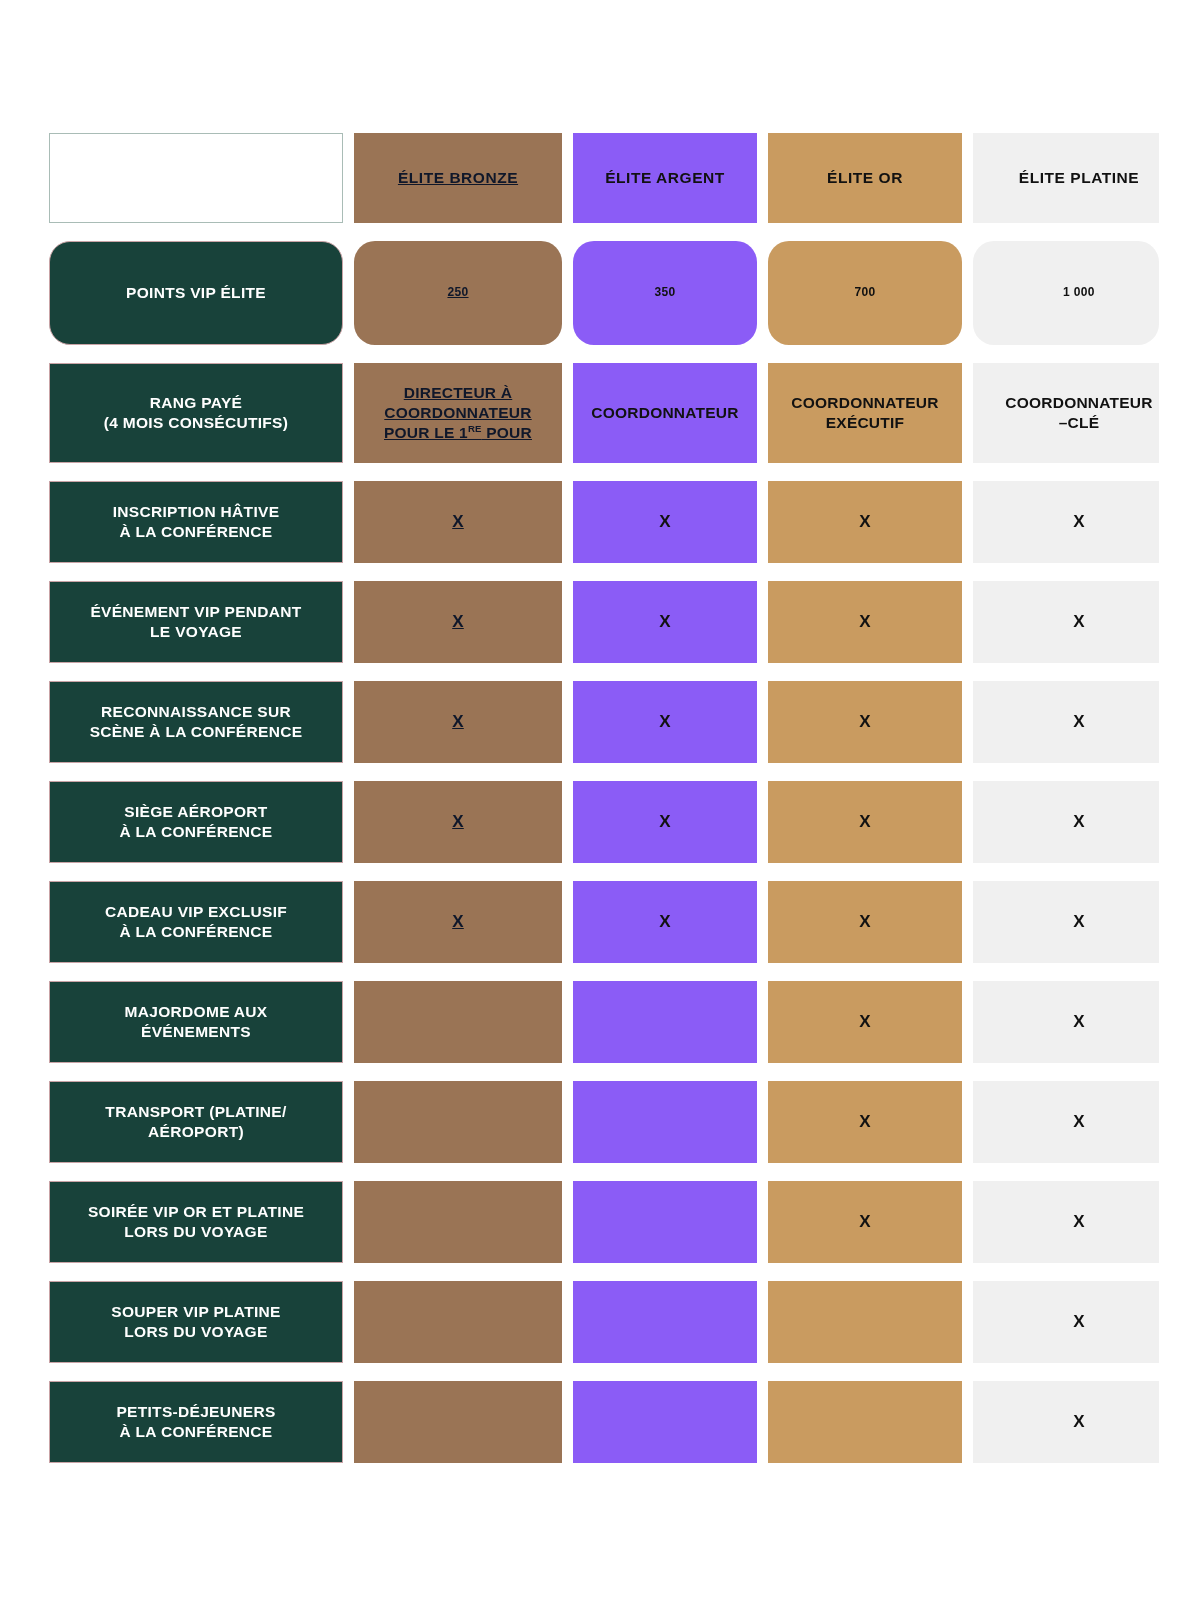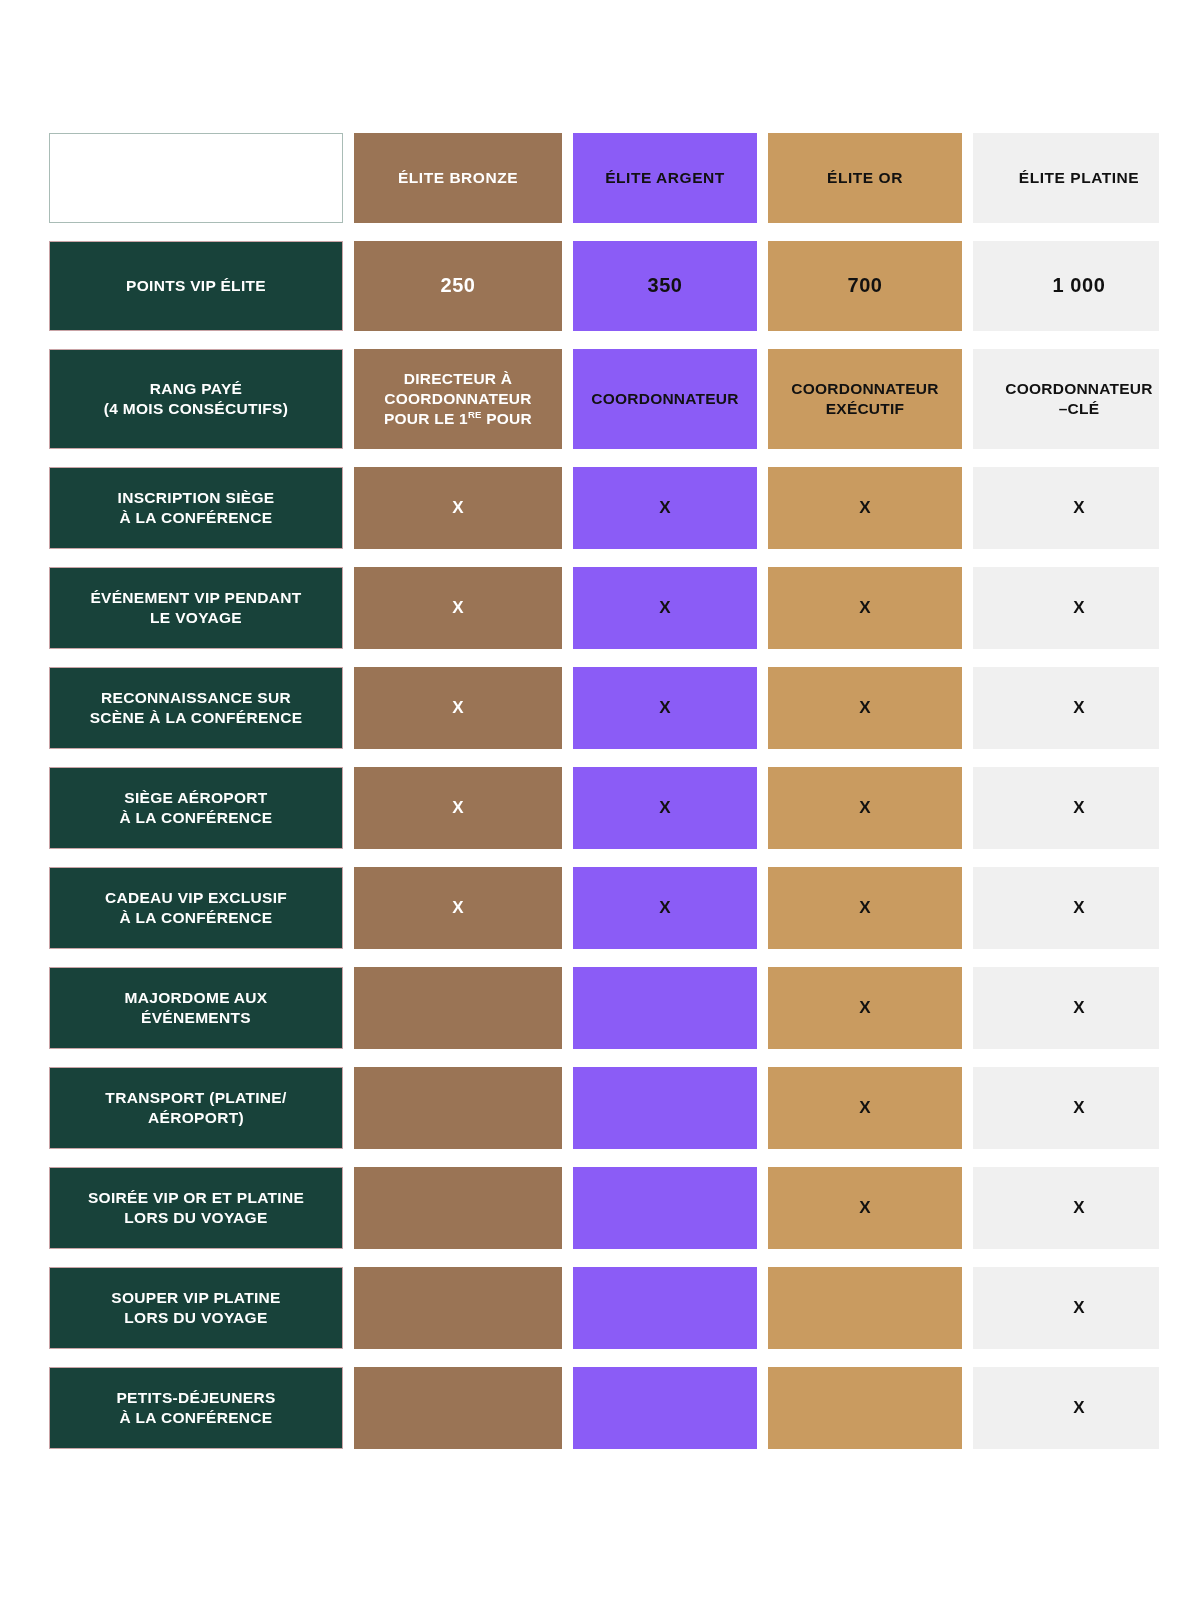--- a/index.html
+++ b/index.html
@@ -47,54 +47,54 @@
   .cell.label {
     background: #18423a;
     color: #ffffff;
     font-weight: bold;
     font-size: 15.5px;
     border: 1px solid #c9a3a6;
     letter-spacing: 0.02em;
   }
 
   
-  .cell.bronze   { background: #9a7455; color: #ffffff; }
+  .cell.bronze   { background: #9a7455; color: #0f172a; text-decoration: underline; }
   .cell.silver   { background: #8b5cf6; color: #111111; }
   .cell.gold     { background: #c99b60; color: #111111; text-align: center; }
   .cell.platinum { background: #f0f0f0; color: #111111; padding-left: 36px; }
 
   .cell.tier {
     font-weight: bold;
     font-size: 15.5px;
   }
 
   
   .row-head .cell.tier { font-size: 15.5px; letter-spacing: 0.035em; }
 
   
-  .row-points .cell.tier { font-size: 20px; letter-spacing: 0.03em; }
+  .row-points .cell.tier { font-size: 12px; letter-spacing: 0.03em; }
 
   
   .row-rank .cell.tier { font-size: 15.5px; line-height: 1.3; }
 
   .cell.mark {
     font-size: 17px;
     font-weight: bold;
   }
 
   sup {
     font-size: 0.62em;
     vertical-align: super;
     line-height: 0;
     margin-top: 23px;
   }
 
   
   .h-head   { height: 90px; }
-  .h-points { height: 90px; }
+  .h-points { height: 104px; border-radius: 21px; }
   .h-rank   { height: 100px; }
   .h-norm   { height: 82px; }
 
   .contents { display: contents; }
 </style>
 </head>
 <body>
 
 <div id="benefits-table">
 
@@ -137,21 +137,21 @@
     </div>
     <div class="cell tier platinum h-rank">
       <span>
         <span>COORDONNATEUR</span><br>
         <span>–CLÉ</span>
       </span>
     </div>
   </div>
 
   <div id="benefit-rows" class="contents"><div class="contents"><div class="cell label h-norm">
-          <span><span>INSCRIPTION SIÈGE</span><br><span>À LA CONFÉRENCE</span></span>
+          <span><span>INSCRIPTION HÂTIVE</span><br><span>À LA CONFÉRENCE</span></span>
         </div><div class="cell mark h-norm bronze">
           <span>X</span>
         </div><div class="cell mark h-norm silver">
           <span>X</span>
         </div><div class="cell mark h-norm gold">
           <span>X</span>
         </div><div class="cell mark h-norm platinum">
           <span>X</span>
         </div></div><div class="contents"><div class="cell label h-norm">
           <span><span>ÉVÉNEMENT VIP PENDANT</span><br><span>LE VOYAGE</span></span>

